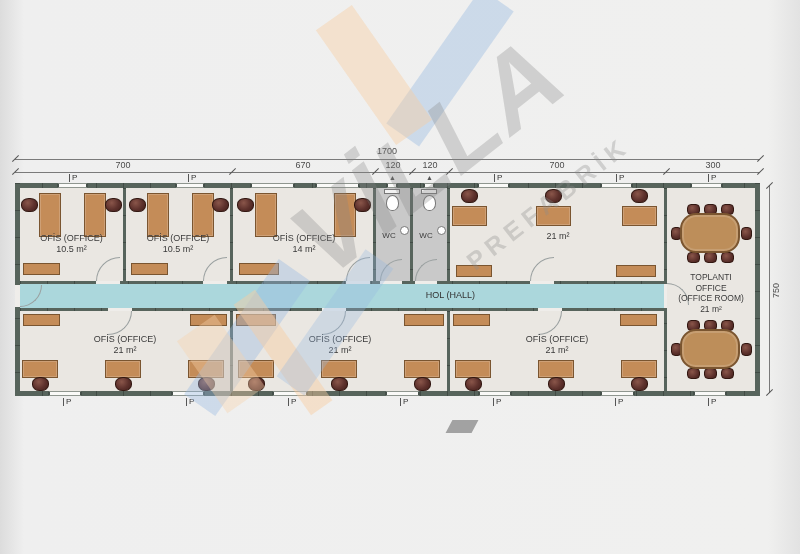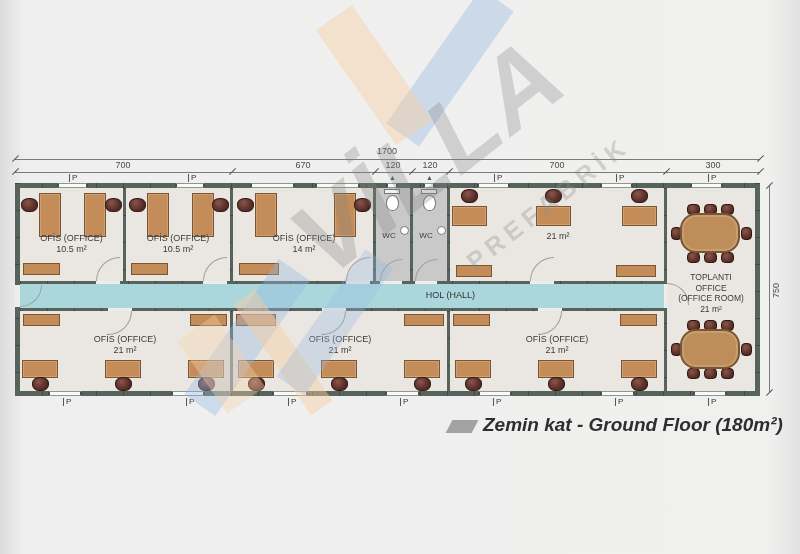--- a/index.html
+++ b/index.html
@@ -297,15 +297,14 @@
     <div class="wm-stripe" style="left:352px;top:5px;width:44px;height:140px;background:rgba(248,205,160,.42);transform:rotate(-35deg)"></div>
     <div class="wm-stripe" style="left:228px;top:255px;width:38px;height:165px;background:rgba(150,185,225,.38);transform:rotate(35deg)"></div>
     <div class="wm-stripe" style="left:270px;top:285px;width:26px;height:135px;background:rgba(248,205,160,.45);transform:rotate(-35deg)"></div>
     <div class="wm-stripe" style="left:318px;top:245px;width:34px;height:155px;background:rgba(150,185,225,.32);transform:rotate(35deg)"></div>
     <div class="wm-stripe" style="left:198px;top:320px;width:46px;height:88px;background:rgba(248,210,170,.38);transform:rotate(-35deg)"></div>
     <div class="wm-big" style="left:305px;top:200px">VİLLA</div>
     <div class="wm-sub" style="left:470px;top:252px">PREFABRİK</div>
   </div>
 
   <div class="para" style="left:449px;top:420px;width:26px;height:13px"></div>
-  <div class="title-right" style="left:483px;top:414px">Zemin kat - Ground Floor (180m²)</div>
 
 </div>
 
 </body></html>

